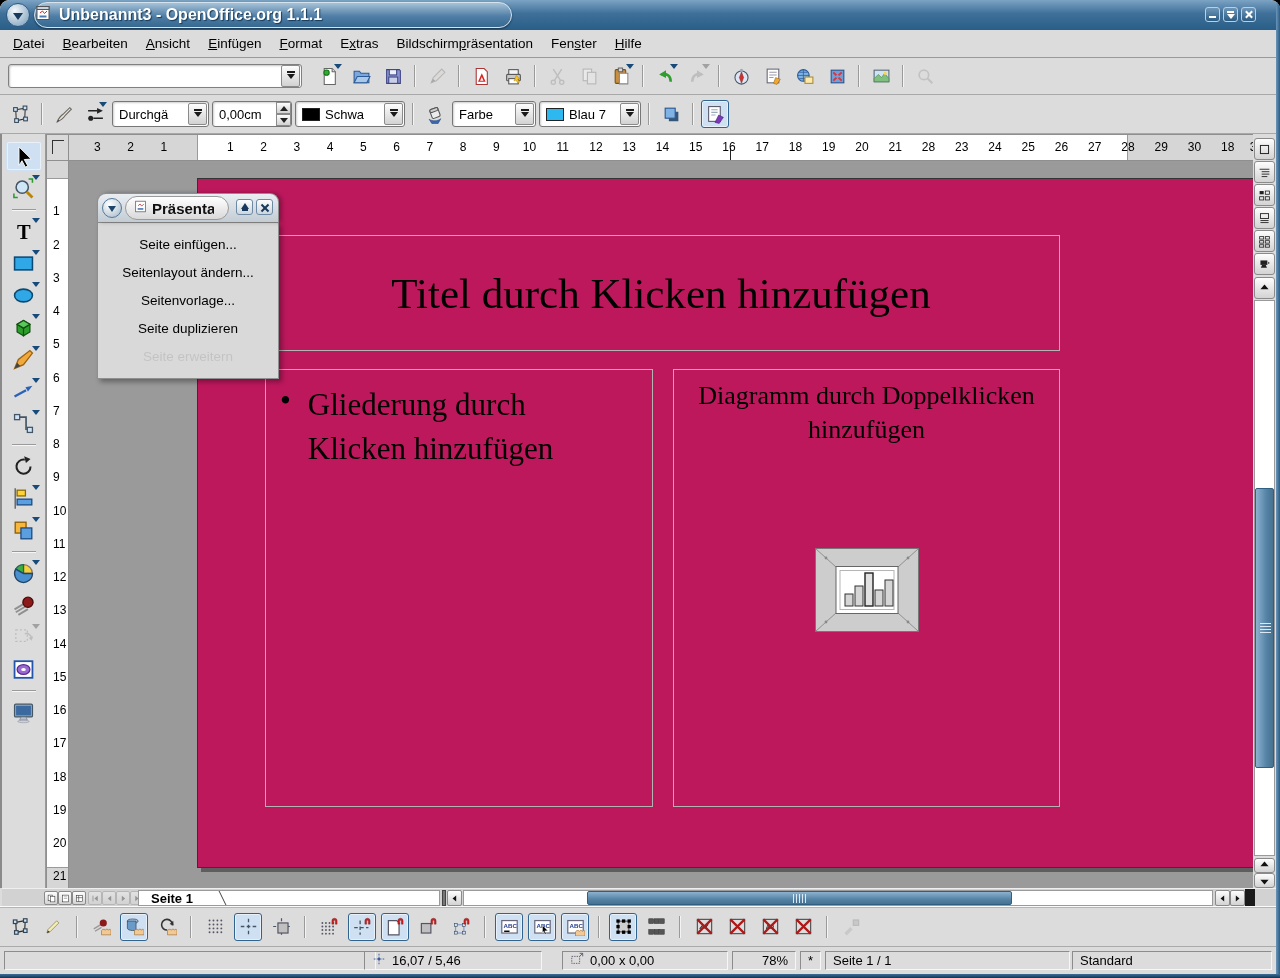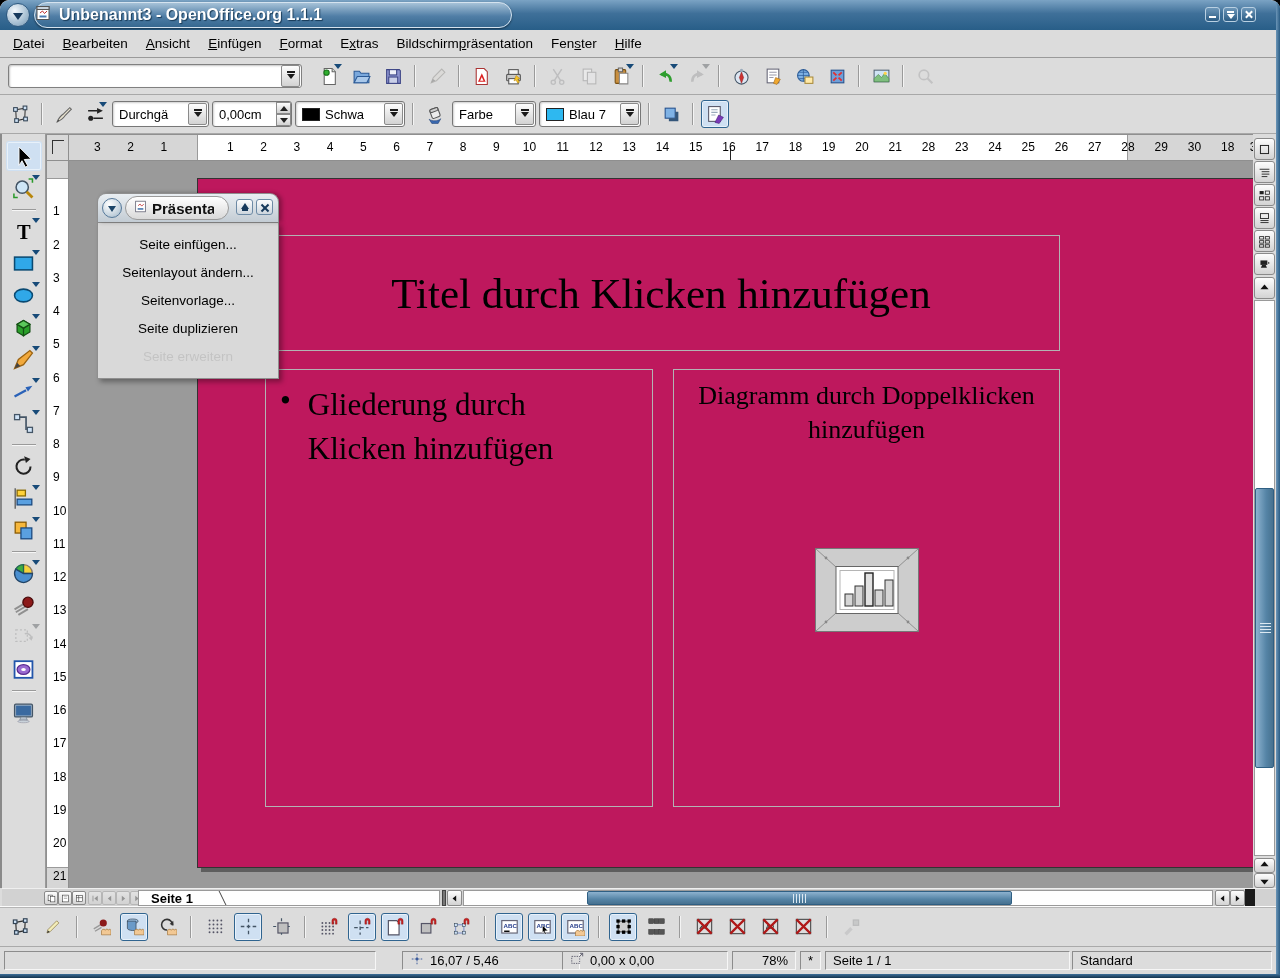--- a/index.html
+++ b/index.html
@@ -1090,21 +1090,21 @@
           <svg viewBox="0 0 16 16">
             <path d="M2 13.5l5-5 2 2-5 5z" fill="#aab"></path>
             <rect x="9.5" y="2.5" width="4.5" height="4.5" fill="#9ab" stroke="#789"></rect>
           </svg>
         </span>
       </div>
     </div>
 
   <div id="statusbar">
     <div class="scell" style="left:4px;width:372px"></div>
-    <div class="scell" style="left:402px;width:178px">
+    <div class="scell" style="left:364px;width:178px">
       <span><svg viewBox="0 0 16 16">
             <path d="M8 2v12M2 8h12" stroke="#3a5a9a" stroke-width="1.1" stroke-dasharray="2 1.4"></path>
             <rect x="6.8" y="6.8" width="2.4" height="2.4" fill="#3a5a9a"></rect>
           </svg></span>
       <span>16,07 / 5,46</span>
     </div>
     <div class="scell" style="left:562px;width:166px">
       <span><svg viewBox="0 0 16 16">
             <rect x="2" y="5" width="9" height="8" fill="none" stroke="#556" stroke-dasharray="1.6 1.2"></rect>
             <path d="M11 5l3.5-3.5M14.5 5V1.5H11" stroke="#556" fill="none"></path>

